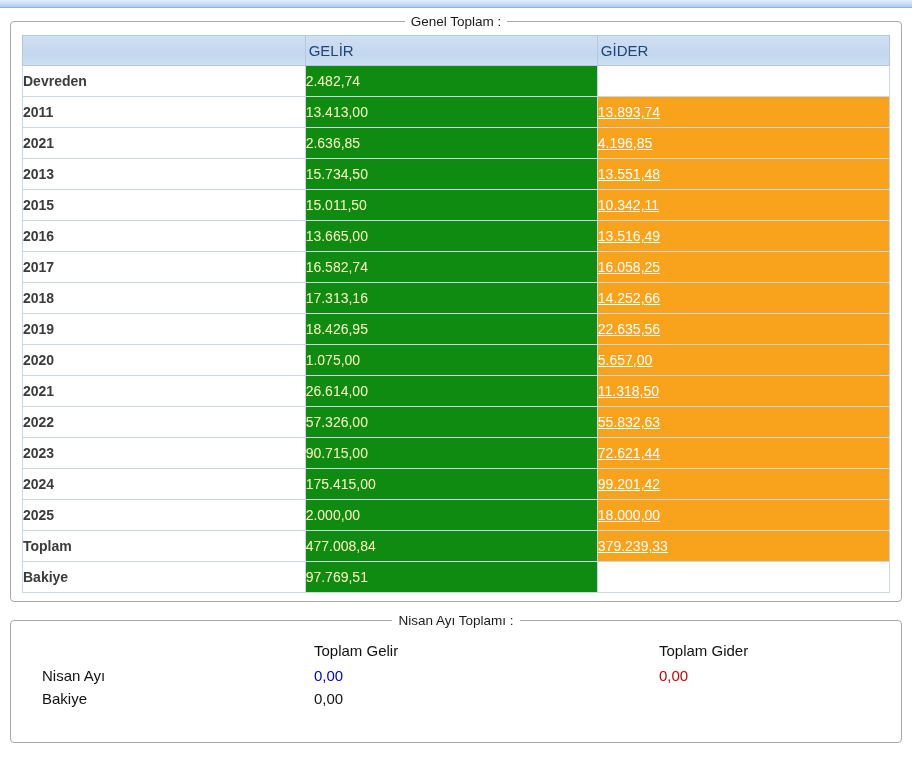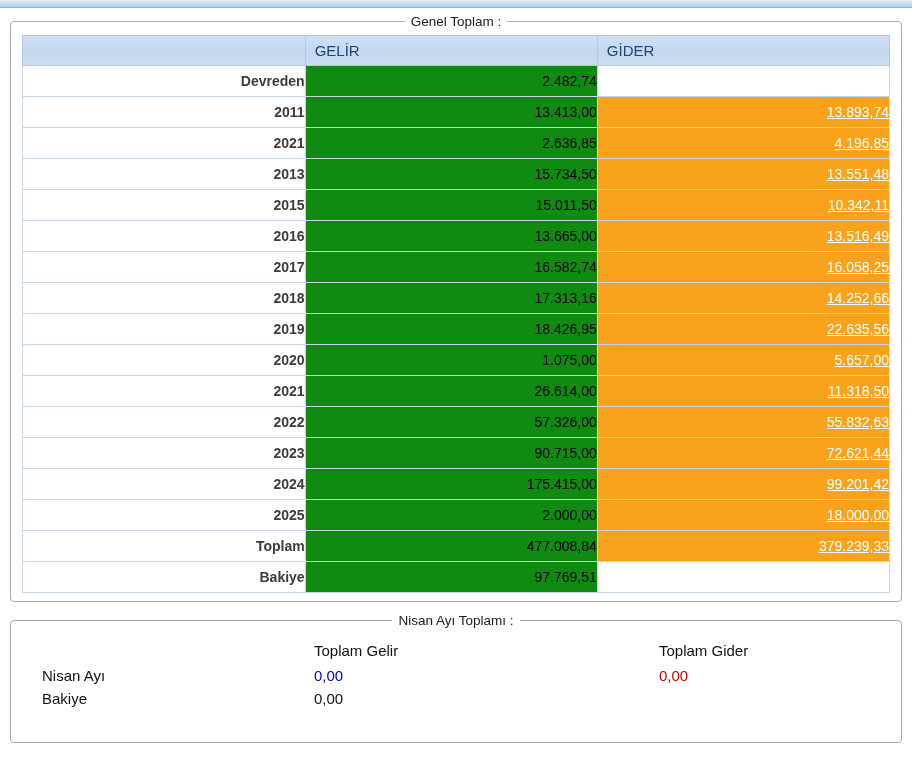--- a/index.html
+++ b/index.html
@@ -40,36 +40,36 @@
   table.totals col.c-gelir { width: 33.7%; }
   table.totals col.c-gider { width: 33.7%; }
   table.totals th {
     height: 30px;
     background: linear-gradient(180deg, #cfe0f4 0%, #c3d7ee 60%, #cde0f4 100%);
     border: 1px solid #b3c8de;
     color: #1f4571;
     font-weight: normal;
     font-size: 15px;
     text-align: left;
-    padding-left: 9px;
+    padding-left: 3px;
   }
   table.totals td {
     height: 31px;
     border: 1px solid #c9d6e4;
     font-size: 14px;
-    text-align: right;
+    text-align: left;
     vertical-align: middle;
   }
   td.row-label {
     background: #ffffff;
     color: #3c3c3c;
     font-weight: bold;
     font-size: 14.5px;
   }
-  td.cell-gelir { background: var(--gelir-green, #0e8b10); color: #000000; padding-left: 16px; }
+  td.cell-gelir { background: var(--gelir-green, #0e8b10); color: #fef9c3; }
   td.cell-gider { background: var(--gider-orange, #f9a31d); color: #ffffff; text-decoration: underline; }
   td.cell-gelir.empty, td.cell-gider.empty { background: #ffffff; }
   
   .month-fieldset { height: 130px; margin-top: 11px; }
   .month-grid {
     display: grid;
     grid-template-columns: 272px 345px 1fr;
     padding-left: 20px;
     padding-top: 6px;
     row-gap: 1px;

